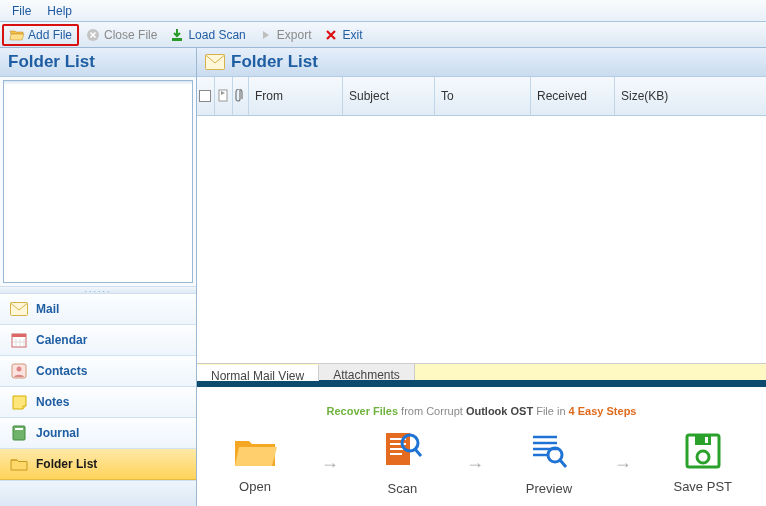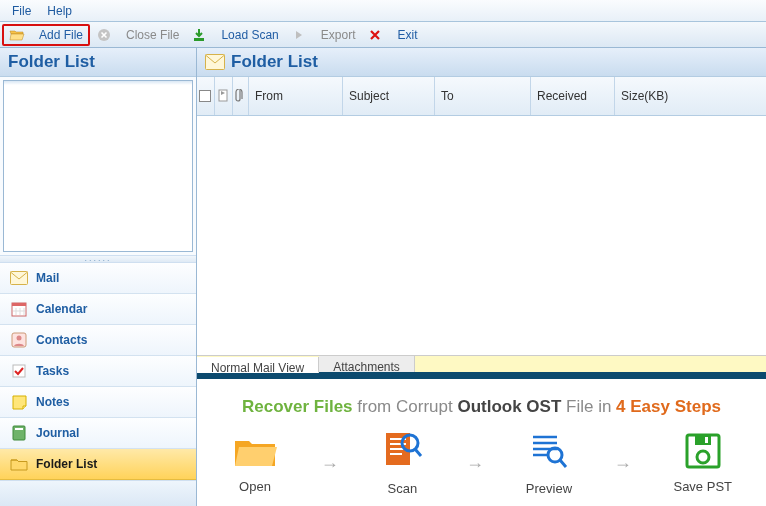--- a/index.html
+++ b/index.html
@@ -2,21 +2,21 @@
 <html><head>
 <meta charset="utf-8">
 <style>
 * { box-sizing: border-box; margin: 0; padding: 0; }
 body { font-family: "Segoe UI", Tahoma, sans-serif; font-size: 12px; width: 766px; height: 506px; overflow: hidden; background: #fff; }
 
 .menubar { height: 22px; background: linear-gradient(#fafcfe, #e8f0f8); border-bottom: 1px solid #a8c4dc; display: flex; align-items: center; padding: 0 4px; }
 .menubar .menu-item { color: #1e5aa0; padding: 2px 8px; cursor: default; }
 
 .toolbar { height: 26px; background: linear-gradient(#f4f8fc, #dce8f4); border-bottom: 1px solid #9ab8d4; display: flex; align-items: center; padding: 0 2px; }
-.toolbar .tbtn { display: flex; align-items: center; padding: 2px 6px; gap: 14px; cursor: default; color: #215da4; }
+.toolbar .tbtn { display: flex; align-items: center; padding: 2px 6px; gap: 3px; cursor: default; color: #215da4; }
 .toolbar .tbtn.dim { color: #8a8a8a; }
 .toolbar .tbtn.hl { border: 2px solid #d81010; border-radius: 2px; padding: 1px 5px; }
 .toolbar .ico { display: inline-flex; width: 16px; height: 16px; align-items: center; justify-content: center; }
 .toolbar .spacer { flex: 1; }
 .toolbar .caret { font-size: 8px; color: #215da4; margin-left: 2px; }
 
 .main { display: flex; height: 458px; }
 .left { width: 197px; border-right: 1px solid #9ab8d4; display: flex; flex-direction: column; background: #f8fbfe; }
 .left-title { background: linear-gradient(#e6effa, #c9dcef); color: #1f5ea3; font-size: 17px; font-weight: 600; padding: 4px 8px; border-bottom: 1px solid #b3cce2; }
 .tree { flex: 1; background: #fff; margin: 3px; border: 1px solid #9ab8d4; }
@@ -34,21 +34,21 @@
 .right-title { display:flex; align-items:center; gap:6px; background: linear-gradient(#e6effa, #c9dcef); color:#1f5ea3; font-size:17px; font-weight:600; padding:4px 8px; border-bottom:1px solid #b3cce2; }
 .grid-head { height:39px; background: linear-gradient(#f5f9fd,#e1ecf6); border-bottom:1px solid #b3cce2; display:flex; align-items:center; }
 .grid-head .col { border-right:1px solid #c2d6e9; height:100%; display:flex; align-items:center; padding:0 6px; color:#333; }
 .grid-body { flex:1; background:#fff; }
 
 .tabs { height:24px; display:flex; background:#fef9c3; border-top:1px solid #ccc; border-bottom:7px solid #0c4a6e; }
 .tab { padding:4px 14px; border-right:1px solid #ccc; color:#444; background:#ededed; }
 .tab.active { background:#fff; border-bottom:1px solid #fff; position:relative; top:1px; }
 
 .promo { padding:18px 20px 10px; background:#fff; }
-.promo-text { text-align:center; font-size:17px; color:#8a8a8a; margin-bottom:12px; }
+.promo-text { text-align:center; font-size:11px; color:#8a8a8a; margin-bottom:12px; }
 .promo-text .g { color:#6fb33f; font-weight:600; }
 .promo-text .b { color:#444; font-weight:700; }
 .promo-text .o { color:#e06a1c; font-weight:600; }
 .steps { display:flex; align-items:center; justify-content:space-between; padding: 0 14px; }
 .step { display:flex; flex-direction:column; align-items:center; gap:8px; }
 .step .label { color:#444; font-size:13px; }
 .arrow { color:#aaa; font-size:18px; }
 svg { display:block; }
 </style>
 </head>
@@ -142,29 +142,20 @@
             <svg width="16" height="16" viewBox="0 0 16 16">
               <rect x="1" y="1" width="14" height="14" rx="2" fill="#fde3e0" stroke="#c97"></rect>
               <circle cx="8" cy="6" r="2.5" fill="#d88"></circle>
               <path d="M3 14c1-3 9-3 10 0" fill="#d88"></path>
             </svg>
           </span>
         <span>Contacts</span>
       </div>
       <div class="nav-item">
         <span class="nav-ico">
-            <svg width="16" height="16" viewBox="0 0 16 16">
-              <rect x="2" y="2" width="12" height="12" fill="#fff" stroke="#bbb"></rect>
-              <path d="M4 8l3 3 5-6" stroke="#d22" stroke-width="2" fill="none"></path>
-            </svg>
-          </span>
-        <span>Tasks</span>
-      </div>
-      <div class="nav-item">
-        <span class="nav-ico">
             <svg width="15" height="15" viewBox="0 0 15 15">
               <path d="M1 1h13v10l-3 3H1z" fill="#ffe67a" stroke="#d6b000"></path>
               <path d="M11 14v-3h3" fill="#fff2b0" stroke="#d6b000"></path>
             </svg>
           </span>
         <span>Notes</span>
       </div>
       <div class="nav-item">
         <span class="nav-ico">
             <svg width="16" height="16" viewBox="0 0 16 16">

